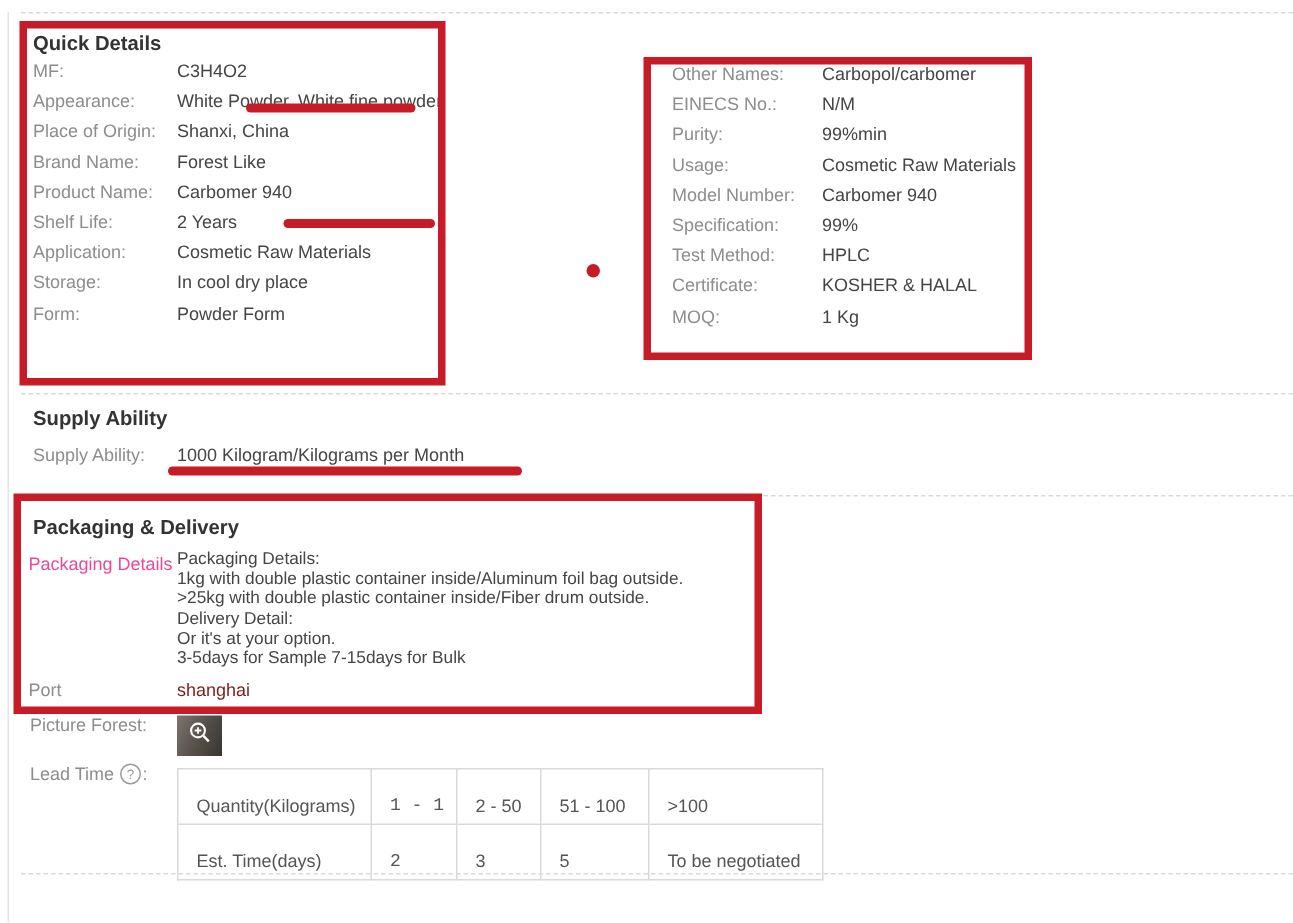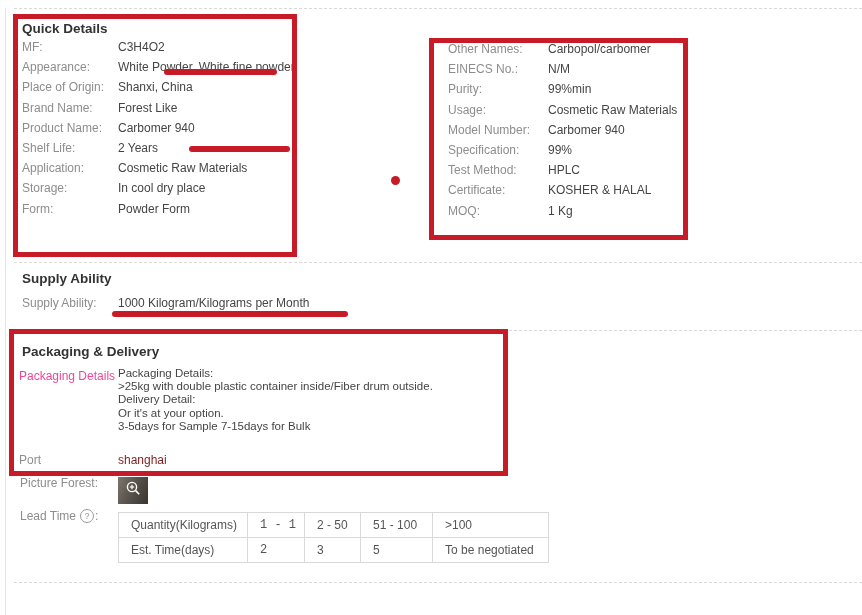--- a/index.html
+++ b/index.html
@@ -43,21 +43,21 @@
 
   .lead-label { position:absolute; left:20px; top:509px; font-size:12px; color:#8d8d8d; white-space:nowrap; display:flex; align-items:center; }
   .help-icon {
     display:inline-flex; align-items:center; justify-content:center;
     width:12px; height:12px; border:1px solid #9b9b9b; border-radius:50%;
     font-size:9px; color:#9b9b9b; margin:0 1px 0 4px; cursor:pointer;
   }
 
   .lt-table { position:absolute; left:118px; top:512px; border-collapse:collapse; }
   .lt-table td {
-    border:1px solid #d9d9d9; height:24px; padding:0 8px 0 12px;
+    border:1px solid #d9d9d9; height:24px; padding:12px 8px 0 12px;
     font-size:12px; color:#555555; white-space:nowrap; vertical-align:middle;
   }
   .c0 { width:108px; } .c1 { width:33px;font-family:Liberation Mono, monospace; } .c2 { width:35px; } .c3 { width:51px; } .c4 { width:95px; }
 
   
   .ann { position:absolute; z-index:10; pointer-events:none; }
   .ann-box { border:5px solid #c71b27; box-sizing:border-box; background:transparent; }
   .ann-bar { background:#c71b27; border-radius:3px; }
   .box-quick { left:13px; top:14px; width:284px; height:243px; }
   .box-right { left:429px; top:38px; width:259px; height:202px; }
@@ -162,20 +162,21 @@
     <span class="lbl">Supply Ability:</span>
     <span class="val">1000 Kilogram/Kilograms per Month</span>
   </div>
 
   <div class="dash dash-pkg"></div>
 
   <div class="sec-title" style="left:22px; top:344px; z-index:6;">Packaging &amp; Delivery</div>
   <div class="pk-label" style="z-index:6;">Packaging Details</div>
   <div class="pk-lines" style="z-index:6;">
     <div>Packaging Details:</div>
+    <div>1kg with double plastic container inside/Aluminum foil bag outside.</div>
     <div>&gt;25kg with double plastic container inside/Fiber drum outside.</div>
     <div>Delivery Detail:</div>
     <div>Or it's at your option.</div>
     <div>3-5days for Sample 7-15days for Bulk</div>
   </div>
   <div class="port-row" style="z-index:6;">
     <span class="lbl">Port</span>
     <span class="val">shanghai</span>
   </div>
 

